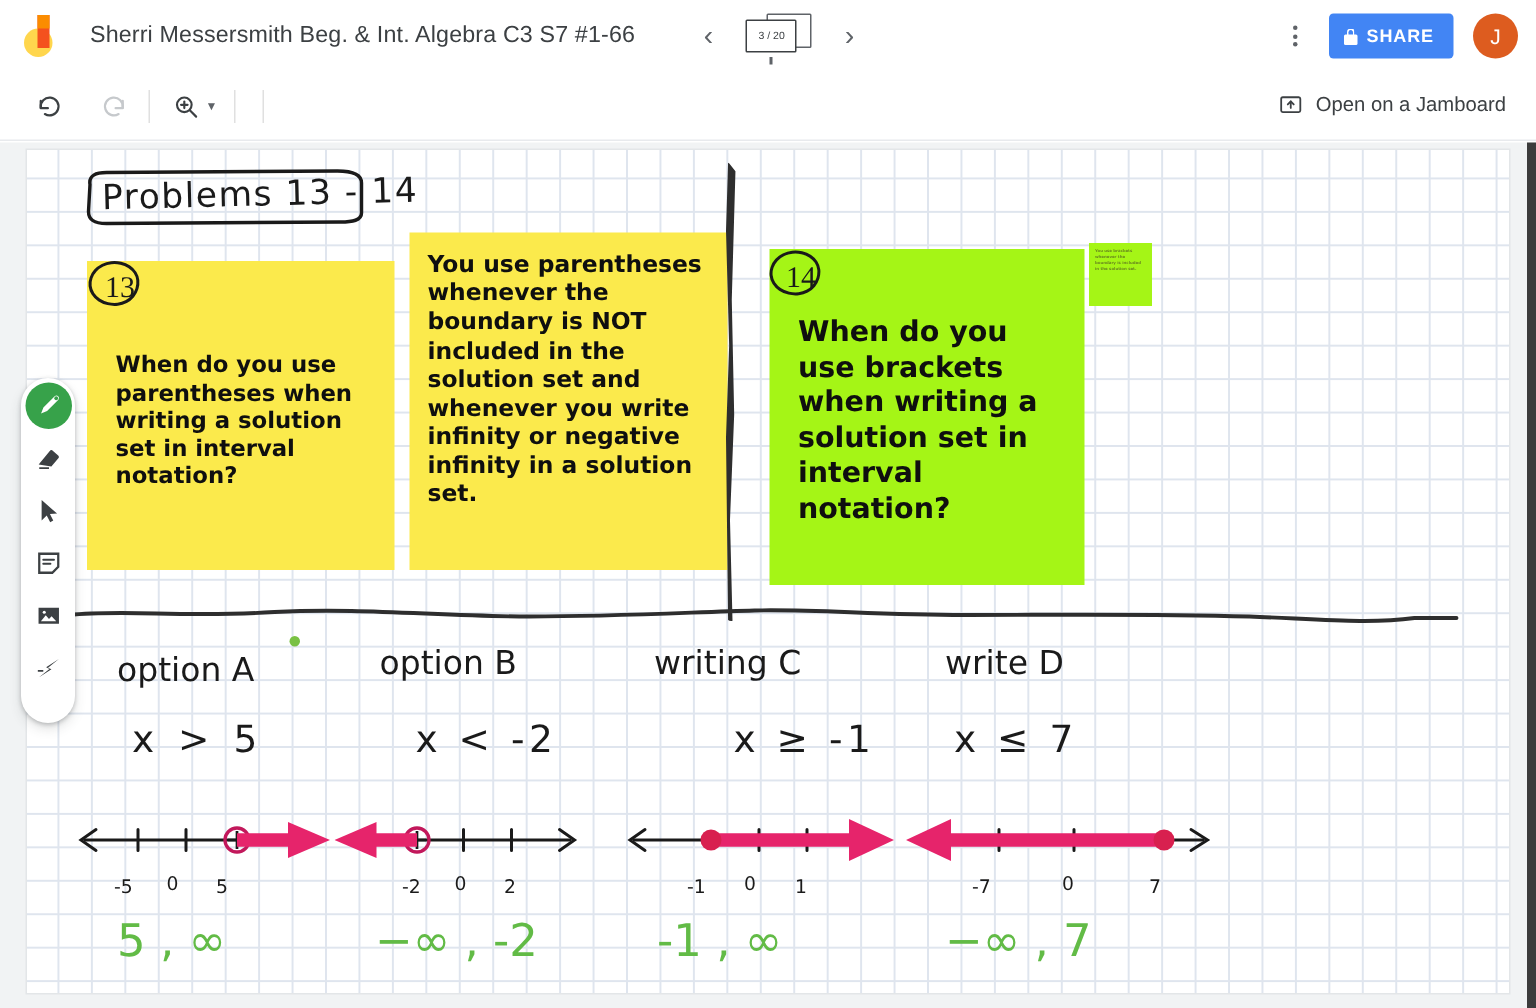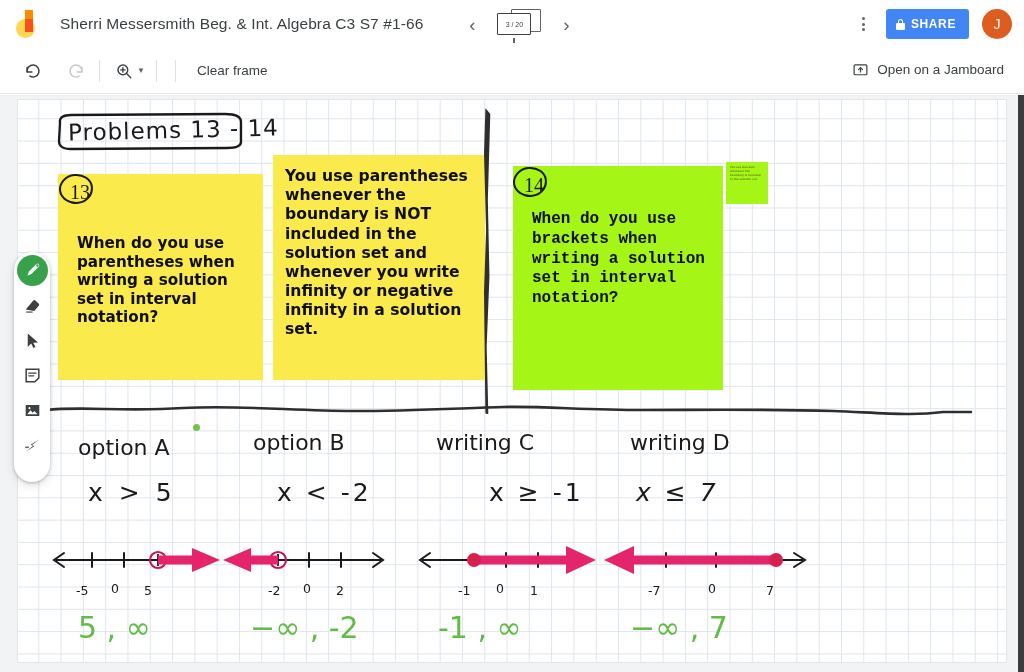--- a/index.html
+++ b/index.html
@@ -241,21 +241,20 @@
       <svg width="18" height="18" viewBox="0 0 24 24" fill="none" stroke="currentColor" stroke-width="1.9" stroke-linecap="round">
         <circle cx="10.5" cy="10.5" r="6.5"></circle>
           <path d="M15.4 15.4 L21 21"></path>
           <path d="M7.6 10.5 H13.4"></path>
           <path d="M10.5 7.6 V13.4"></path>
       </svg>
     </div>
     <div class="tb-caret">▼</div>
     <div class="tb-sep"></div>
     <div class="tb-sep"></div>
-    <div class="tb-text">Clear frame</div>
 
     <div class="open-jam">
       <svg width="17" height="17" viewBox="0 0 24 24" fill="none" stroke="#3c4043" stroke-width="1.7" stroke-linecap="round" stroke-linejoin="round">
         <rect x="3" y="4" width="18" height="14" rx="1.5"></rect>
           <path d="M12 8 L12 14"></path>
           <path d="M9.2 10.8 L12 8 L14.8 10.8"></path>
       </svg>
       <span>Open on a Jamboard</span>
     </div>
   </div>
@@ -317,21 +316,21 @@
         <span class="ring"></span>
         <span class="numlabel">13</span>
       </div>
 
       <div class="note yellow" style="left:255px;top:55px;width:212px;height:225px;z-index:5;font-size:15.6px;line-height:1.23;padding:12px 12px;">
         <div>You use parentheses whenever the boundary is NOT included in the solution set and whenever you write infinity or negative infinity in a solution set.</div>
       </div>
 
       <div class="note green" style="left:495px;top:66px;width:210px;height:224px;z-index:5;">
         <div style="height:30px"></div>
-        <div style="font-size:16px;line-height:1.24;padding-left:4px;font-family:Liberation Mono, monospace;">When do you use brackets when writing a solution set in interval notation?</div>
+        <div style="font-size:19px;line-height:1.24;padding-left:4px;">When do you use brackets when writing a solution set in interval notation?</div>
       </div>
       <div class="circlenum" style="left:502px;top:72px;z-index:9;">
         <span class="ring"></span>
         <span class="numlabel">14</span>
       </div>
 
       <div class="note green" style="left:708px;top:62px;width:42px;height:42px;z-index:5;padding:4px;font-size:2.6px;line-height:1.5;color:#6b8a1f;">
         <div>
           You use brackets whenever the boundary is included in the solution set.
         </div>
@@ -392,22 +391,22 @@
           <path d="M66 20 H166" stroke="#E6246B" stroke-width="9" stroke-linecap="butt"></path>
           <circle cx="66" cy="20" r="7" fill="#D8204F"></circle>
           <path d="M158 6 L188 20 L158 34 Z" fill="#E6246B"></path>
         </svg>
       </div>
       <div class="hw tick-lbl" style="left:440px;top:483px;">-1</div>
       <div class="hw tick-lbl" style="left:478px;top:481px;">0</div>
       <div class="hw tick-lbl" style="left:512px;top:483px;">1</div>
       <div class="hw opt-ans green-ink" style="left:420px;top:510px;">-1 , ∞</div>
 
-      <div class="hw opt-title" style="left:612px;top:330px;">writing D</div>
-      <div class="hw opt-ineq" style="left:618px;top:378px;letter-spacing:3px;font-style:italic;">x ≤ 7</div>
+      <div class="hw opt-title" style="left:612px;top:330px;">write D</div>
+      <div class="hw opt-ineq" style="left:618px;top:378px;letter-spacing:3px;">x ≤ 7</div>
       <div class="nl" style="left:580px;top:440px;width:215px;height:40px;">
         <svg width="215" height="40" viewBox="0 0 215 40" fill="none">
           <path d="M30 20 H205" stroke="#1a1a1a" stroke-width="2"></path>
           <path d="M196 13 L207 20 L196 27" stroke="#1a1a1a" stroke-width="2" fill="none" stroke-linecap="round"></path>
           <path d="M68 13 V27 M118 13 V27" stroke="#1a1a1a" stroke-width="2" stroke-linecap="round"></path>
           <path d="M28 20 H178" stroke="#E6246B" stroke-width="9" stroke-linecap="butt"></path>
           <circle cx="178" cy="20" r="7" fill="#D8204F"></circle>
           <path d="M36 6 L6 20 L36 34 Z" fill="#E6246B"></path>
         </svg>
       </div>

